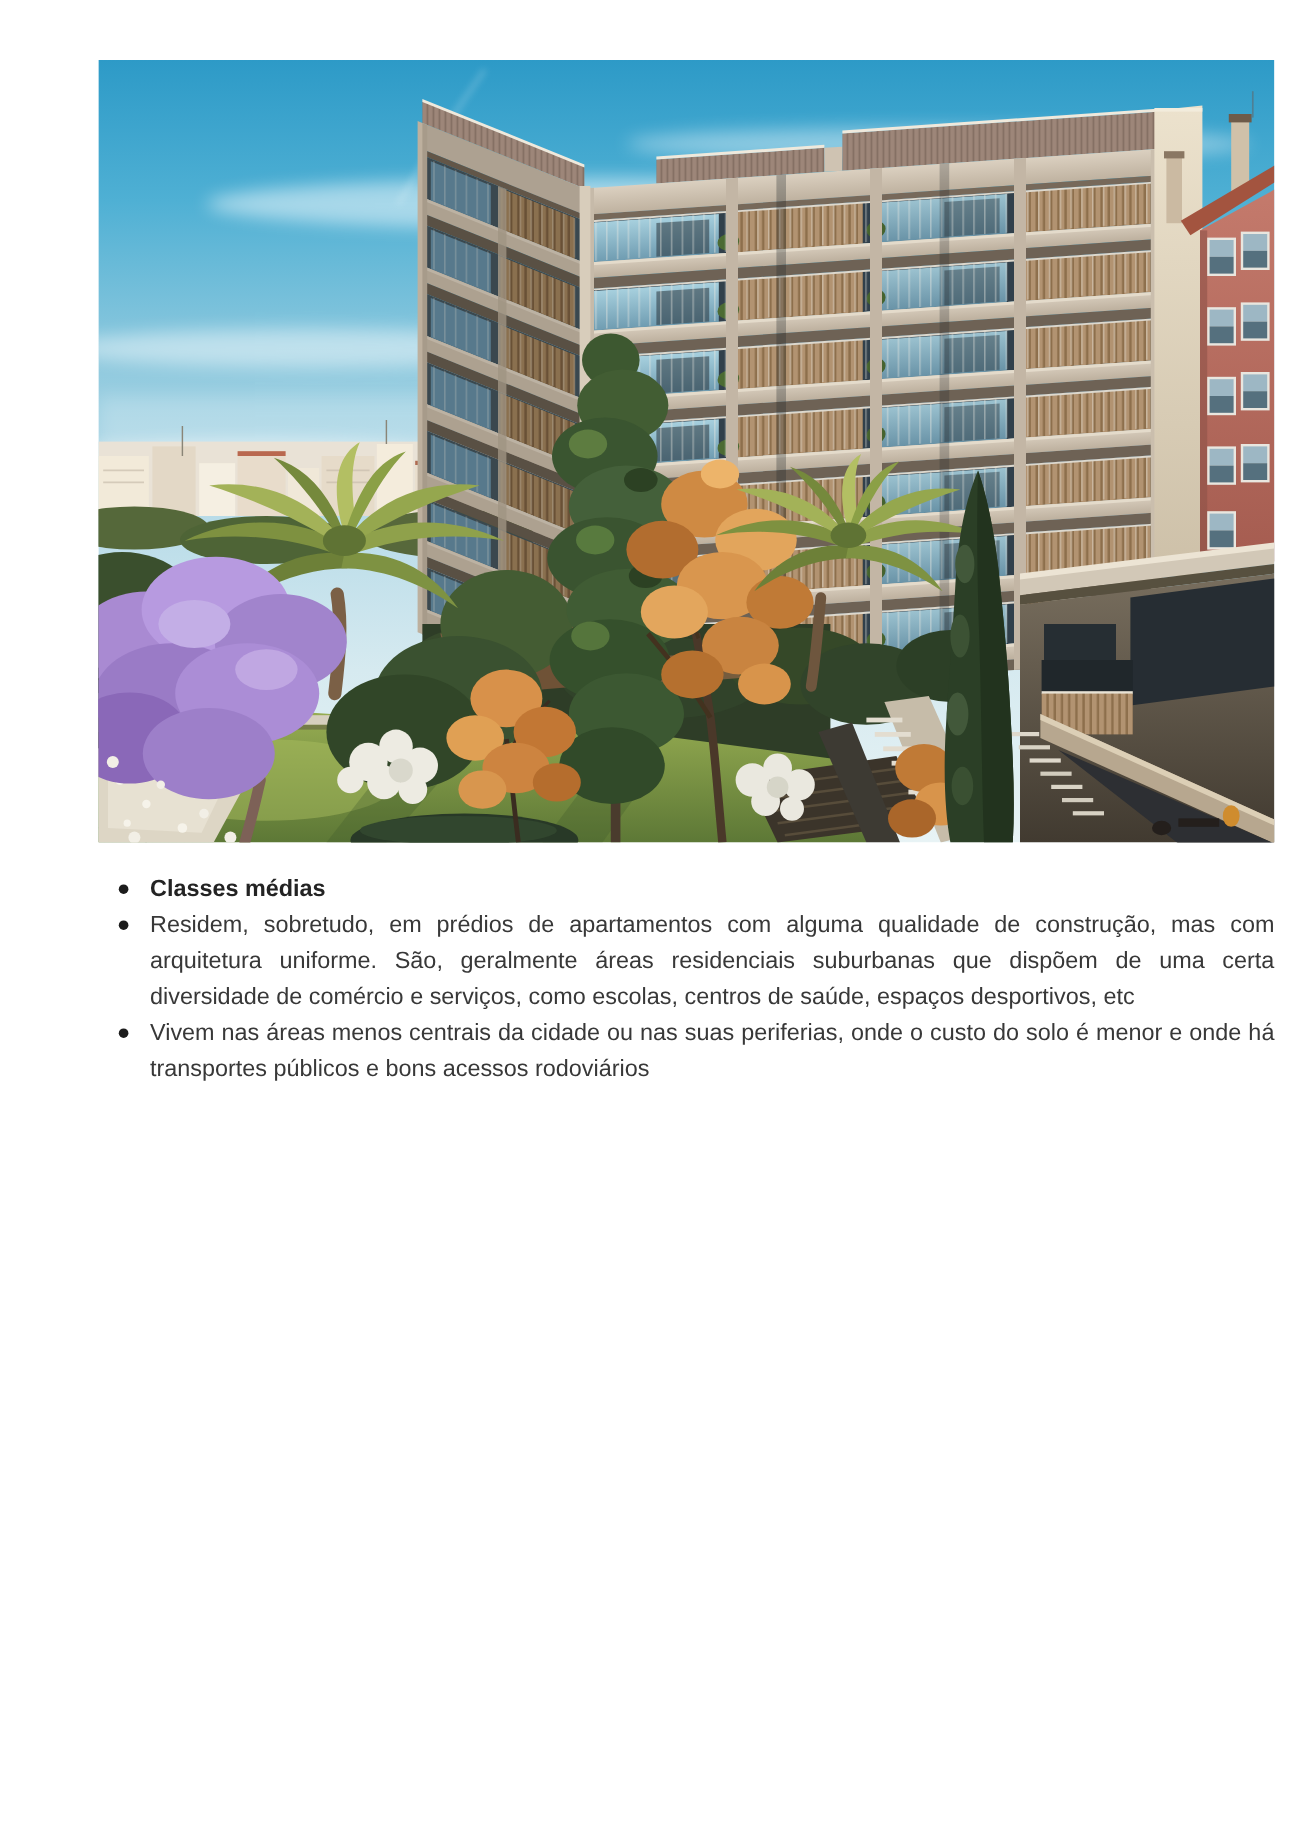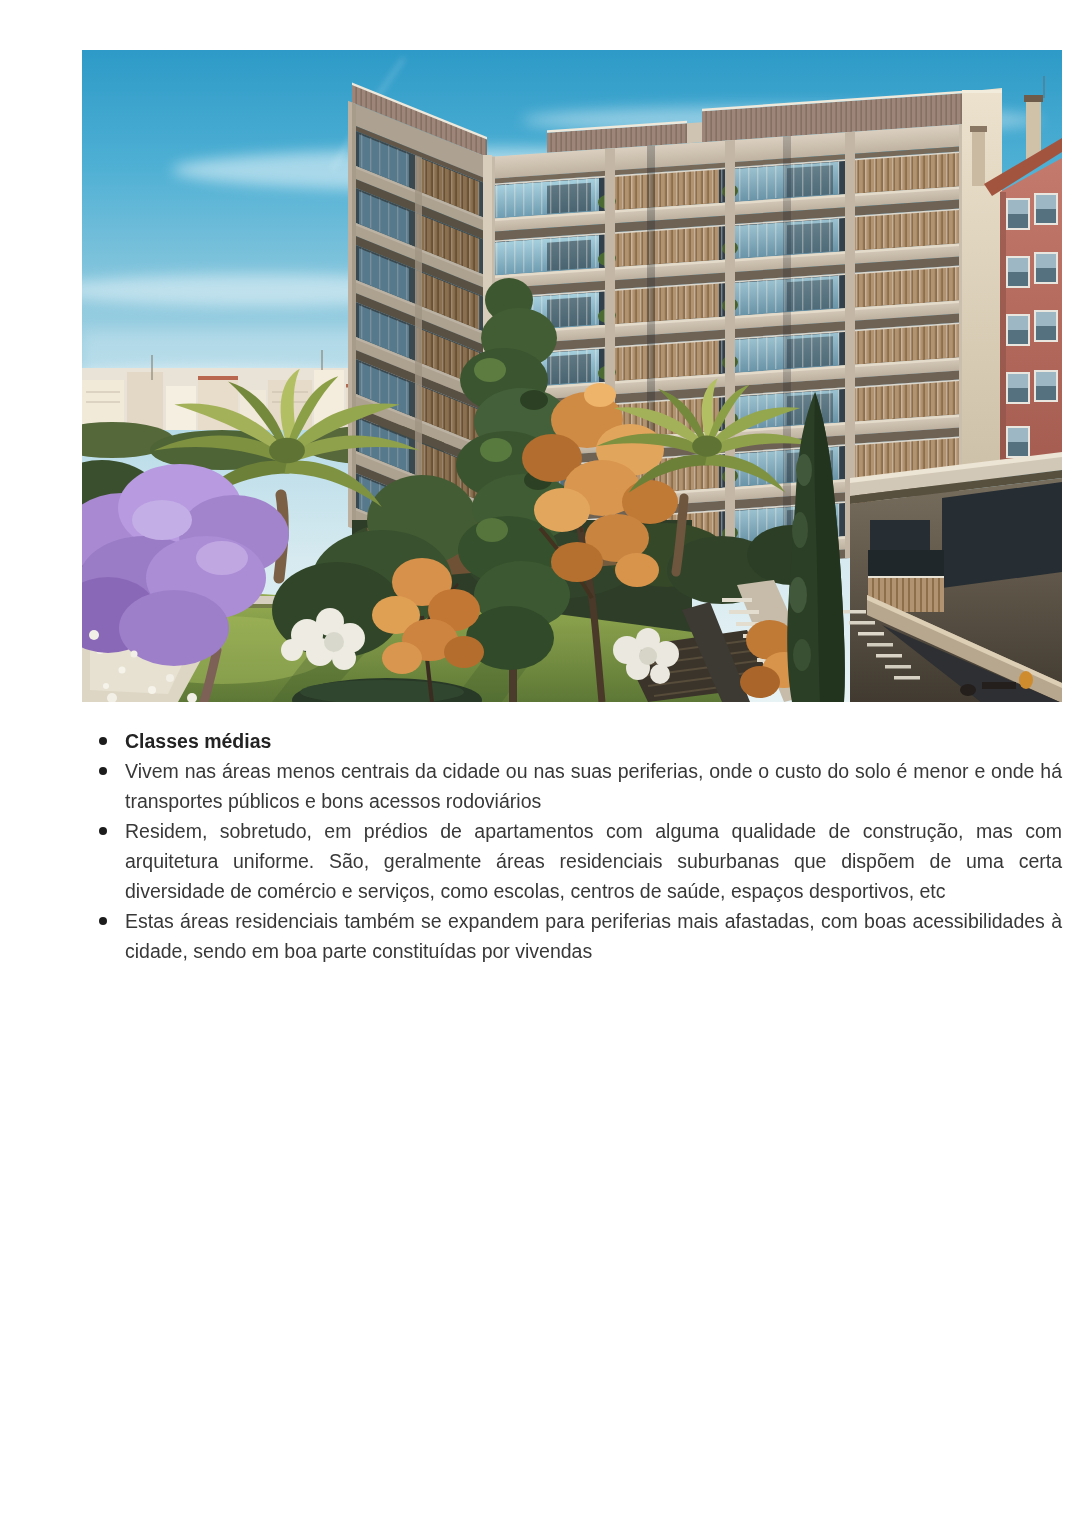--- a/index.html
+++ b/index.html
@@ -501,18 +501,17 @@
           <circle cx="30" cy="648" r="5"></circle>
           <circle cx="88" cy="628" r="4"></circle>
         <circle cx="110" cy="648" r="5"></circle>
           <circle cx="52" cy="604" r="3.5"></circle>
       </g>
     </svg>
   </figure>
 
   <ul class="bullets">
     <li class="bold">Classes médias</li>
+    <li>Residem, sobretudo, em prédios de apartamentos com alguma qualidade de construção, mas com arquitetura uniforme. São, geralmente áreas residenciais suburbanas que dispõem de uma certa diversidade de comércio e serviços, como escolas, centros de saúde, espaços desportivos, etc</li>
     <li>Vivem nas áreas menos centrais da cidade ou nas suas periferias, onde o custo do solo é menor e onde há transportes públicos e bons acessos rodoviários</li>
-    <li>Residem, sobretudo, em prédios de apartamentos com alguma qualidade de construção, mas com arquitetura uniforme. São, geralmente áreas residenciais suburbanas que dispõem de uma certa diversidade de comércio e serviços, como escolas, centros de saúde, espaços desportivos, etc</li>
-    <li>Estas áreas residenciais também se expandem para periferias mais afastadas, com boas acessibilidades à cidade, sendo em boa parte constituídas por vivendas</li>
   </ul>
 
 </div>
 
 </body></html>

